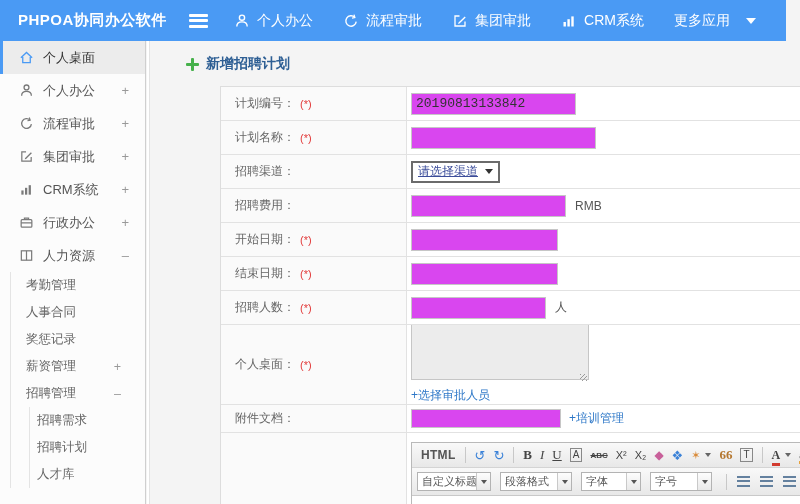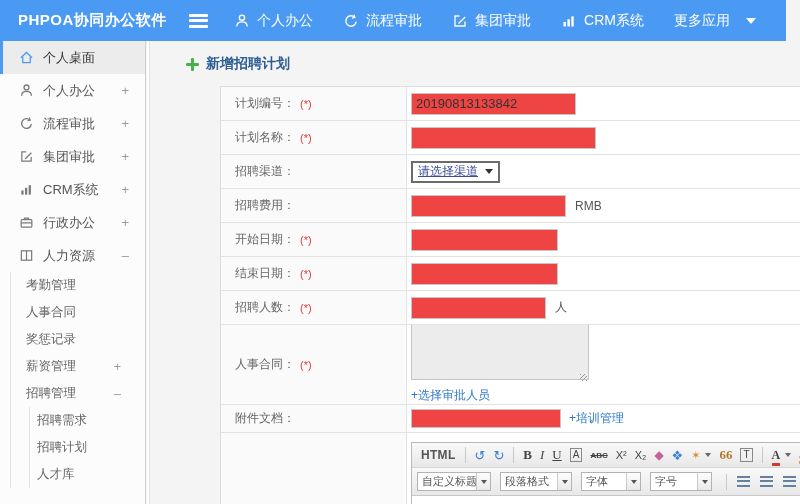--- a/index.html
+++ b/index.html
@@ -55,21 +55,21 @@
   
   .form { margin:13px 0 0 73px; width:580px;
     border-top:1px solid #ddd; border-left:1px solid #ddd; background:#fff; }
   .frow { display:flex; border-bottom:1px solid #e2e2e2; min-height:34px; }
   .flabel { width:186px; flex:0 0 186px; background:#fafafa; border-right:1px solid #e2e2e2;
     display:flex; align-items:center; padding-left:14px; font-size:12px; color:#666; }
   .req { color:#e23b3b; font-style:normal; font-size:11px; margin-left:5px; }
   .fvalue { flex:1; background:#fff; display:flex; align-items:center;
     padding-left:4px; overflow:hidden; }
   .txt { height:22px; border:1px solid #c6c6c6; font-size:13px; color:#333;
-    padding:0 4px; background:#ef4444; outline:none; }
+    padding:0 4px; background:#d946ef; outline:none;font-family:Liberation Mono, monospace; }
   .w165{width:165px;} .w185{width:185px;} .w155{width:155px;}
   .w147{width:147px;} .w135{width:135px;} .w150{width:150px; height:19px;}
   .suffix { font-size:12px; color:#555; margin-left:9px; }
   .row-approver { height:80px; }
   .row-approver .fvalue { flex-direction:column; align-items:flex-start;
     justify-content:flex-end; gap:3px; }
   .approver-box { position:relative; }
   .approver-box textarea { width:178px; height:58px; background:#ececec;
     border:1px solid #c6c6c6; resize:none; }
   .approver-box::after { content:""; position:absolute; right:2px; bottom:3px;
@@ -363,21 +363,21 @@
           <em class="req">(*)</em>
         </div>
         <div class="fvalue">
           <input class="txt w135" style="">
           <span class="suffix">人</span>
         </div>
       </div>
 
       <div class="frow row-approver">
         <div class="flabel">
-          <span>人事合同：</span>
+          <span>个人桌面：</span>
           <em class="req">(*)</em>
         </div>
         <div class="fvalue">
           <span class="approver-box"><textarea readonly="" style=""></textarea></span>
           <a class="blue-link">+选择审批人员</a>
         </div>
       </div>
 
       <div class="frow row-attach">
         <div class="flabel">

